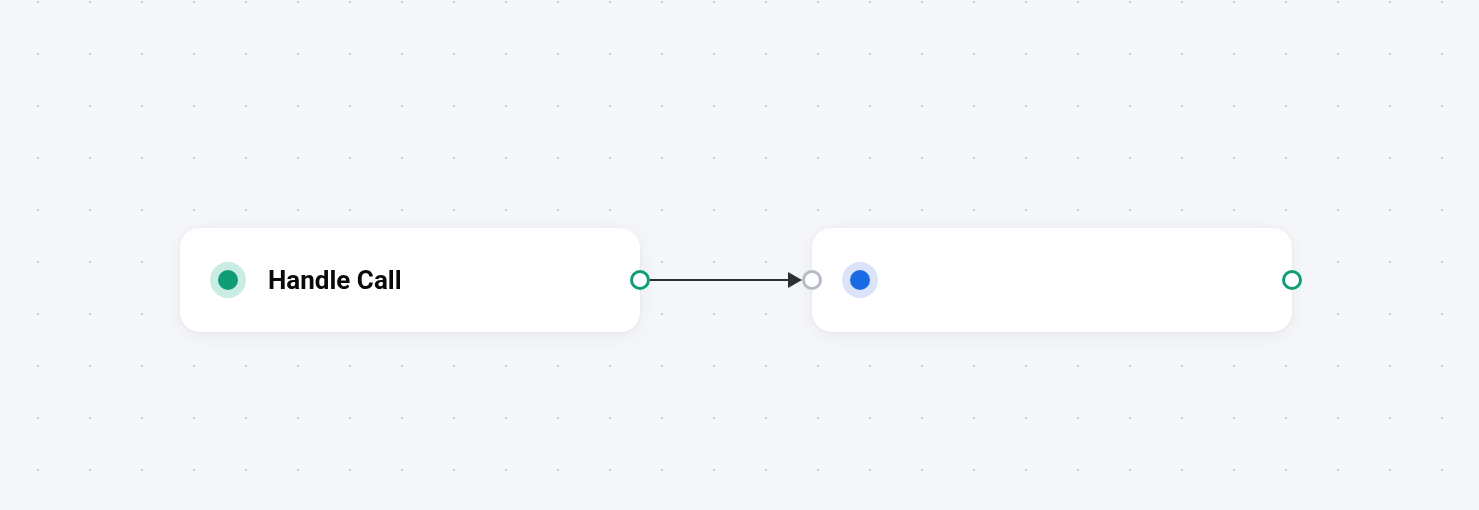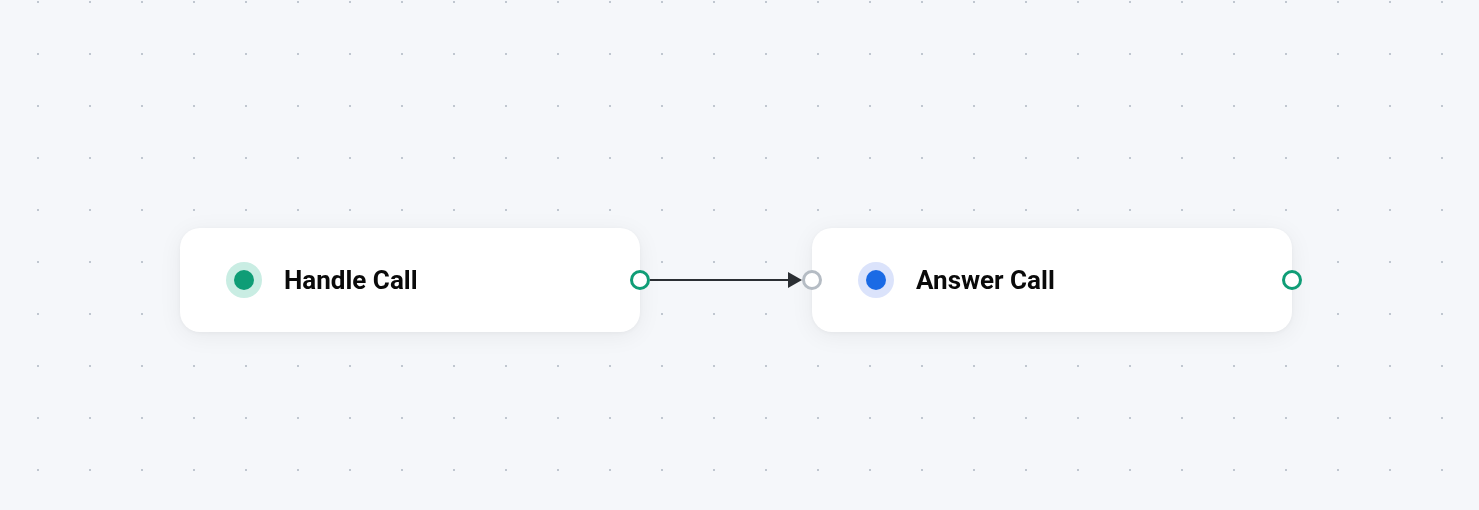--- a/index.html
+++ b/index.html
@@ -26,21 +26,21 @@
       position: relative;
     }
     
     .node {
       position: absolute;
       background: #ffffff;
       border-radius: 20px;
       box-shadow: 0 4px 24px rgba(0,0,0,0.06), 0 1px 4px rgba(0,0,0,0.04);
       display: flex;
       align-items: center;
-      padding: 0 46px;
+      padding: 0 30px;
       height: 104px;
     }
     
     .node-indicator {
       width: 36px;
       height: 36px;
       border-radius: 50%;
       display: flex;
       align-items: center;
       justify-content: center;
@@ -142,17 +142,16 @@
     </div>
     <div class="node-label">Handle Call</div>
     <div class="port port-output"></div>
   </div>
 
   <div class="node node-answer-call">
     <div class="port port-input"></div>
     <div class="node-indicator">
       <div class="node-indicator-inner"></div>
     </div>
-    <div class="node-label">Answer Call</div>
     <div class="port port-output"></div>
   </div>
 
 </div>
 
 </body></html>

